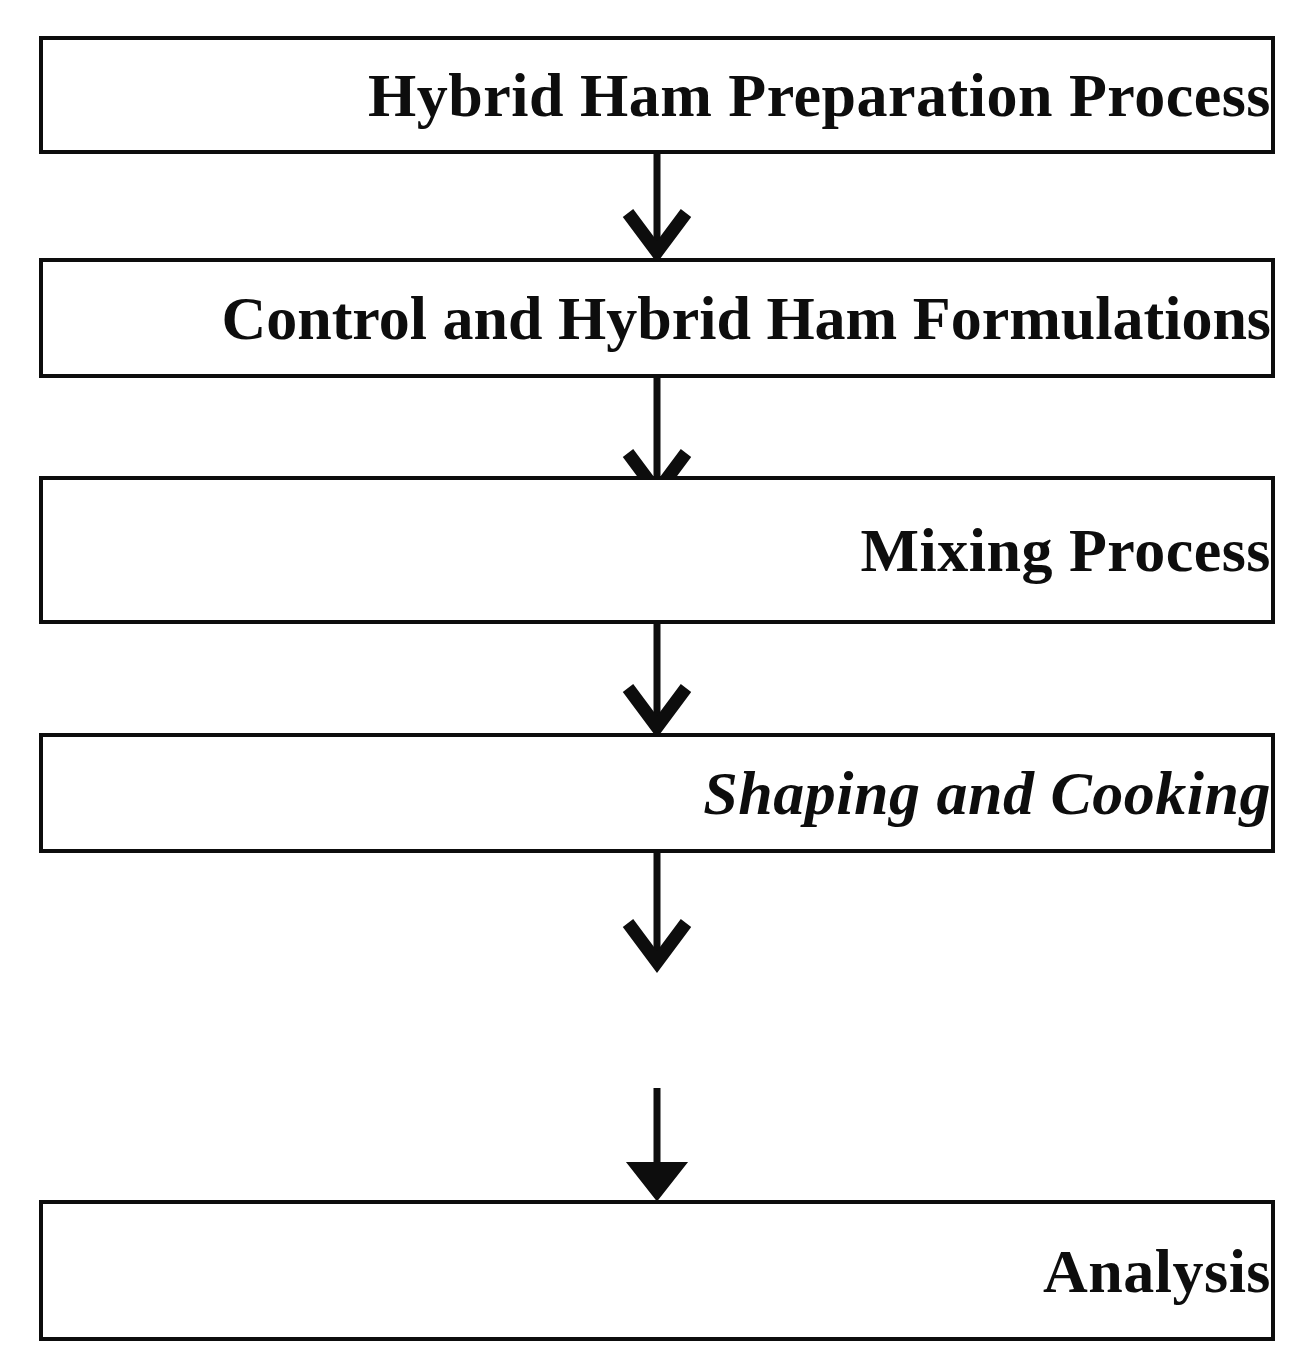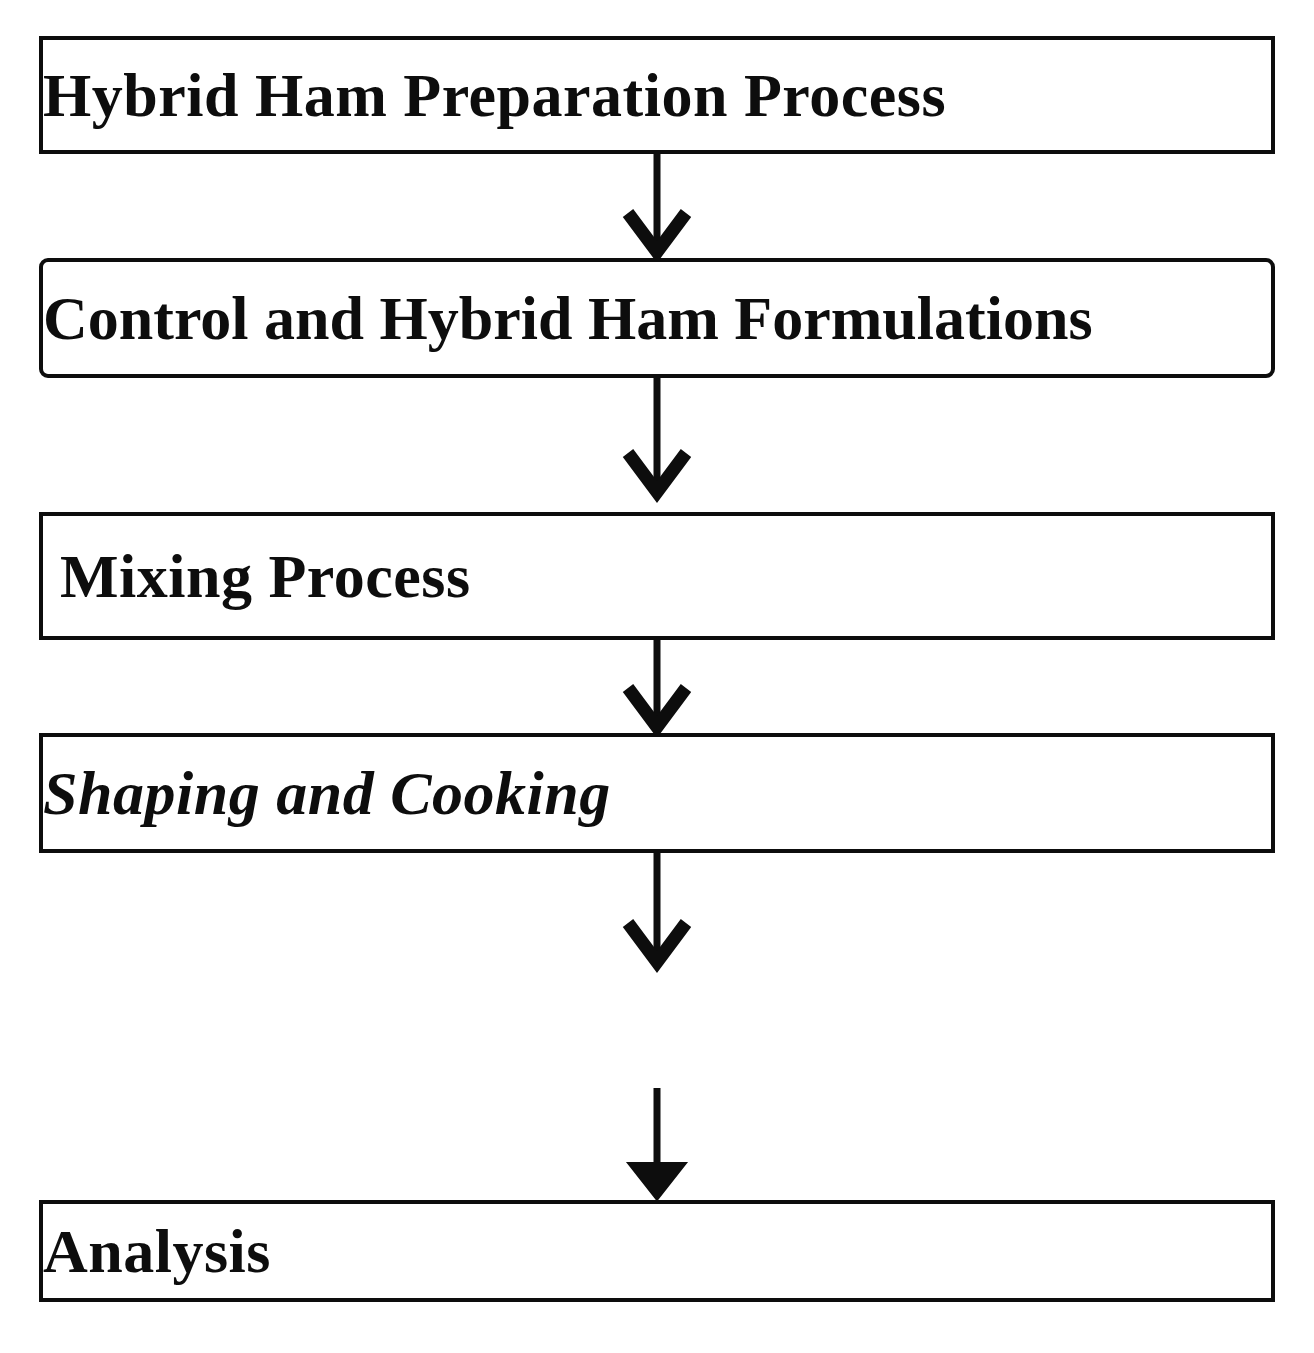--- a/index.html
+++ b/index.html
@@ -19,21 +19,21 @@
   }
   .node {
     position: absolute;
     left: 39px;
     width: 1236px;
     box-sizing: border-box;
     border: 4px solid #0d0d0d;
     background: #ffffff;
     display: flex;
     align-items: center;
-    justify-content: flex-start;
+    justify-content: flex-end;
   }
   .node-label {
     font-family: "Liberation Serif", "DejaVu Serif", serif;
     font-weight: bold;
     font-size: 62px;
     line-height: 1.0;
     color: #0d0d0d;
     letter-spacing: 0.5px;
     white-space: nowrap;
     text-align: center;
@@ -86,30 +86,30 @@
     <g>
       <line x1="657" y1="1088" x2="657" y2="1170" stroke="#0d0d0d" stroke-width="7"></line>
       <polygon points="628,1163 686,1163 657,1200" fill="#0d0d0d" stroke="#0d0d0d" stroke-width="2"></polygon>
     </g>
   </svg>
 
   <div class="node" style="top:36px; height:118px;">
     <span class="node-label">Hybrid Ham Preparation Process</span>
   </div>
 
-  <div class="node" style="top:258px; height:120px;border-radius:9px;">
+  <div class="node" style="top:258px; height:120px;">
     <span class="node-label wide">Control and Hybrid Ham Formulations</span>
   </div>
 
-  <div class="node" style="top:512px; height:128px;padding-left:17px;">
+  <div class="node" style="top:476px; height:148px;padding-left:17px;">
     <span class="node-label">Mixing Process</span>
   </div>
 
   <div class="node" style="top:733px; height:120px;font-style:italic;">
     <span class="node-label">Shaping and Cooking</span>
   </div>
 
 
-  <div class="node" style="top:1200px; height:102px;">
+  <div class="node" style="top:1200px; height:141px;">
     <span class="node-label">Analysis</span>
   </div>
 
 </div>
 
 </body></html>

